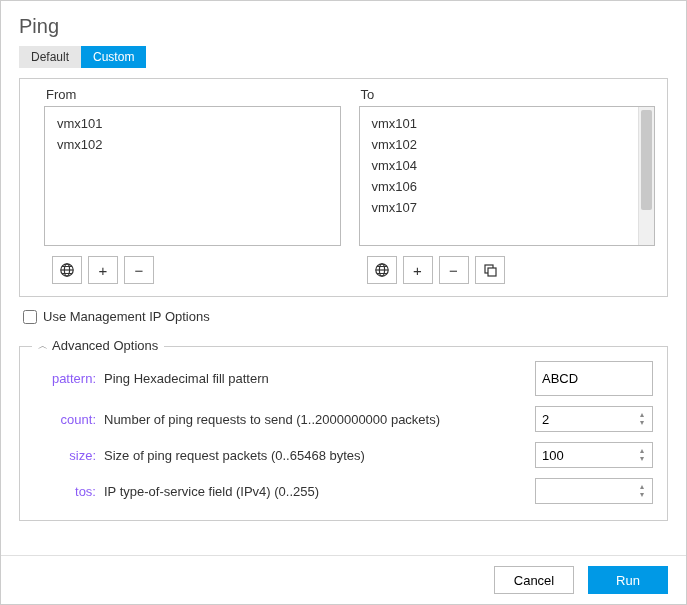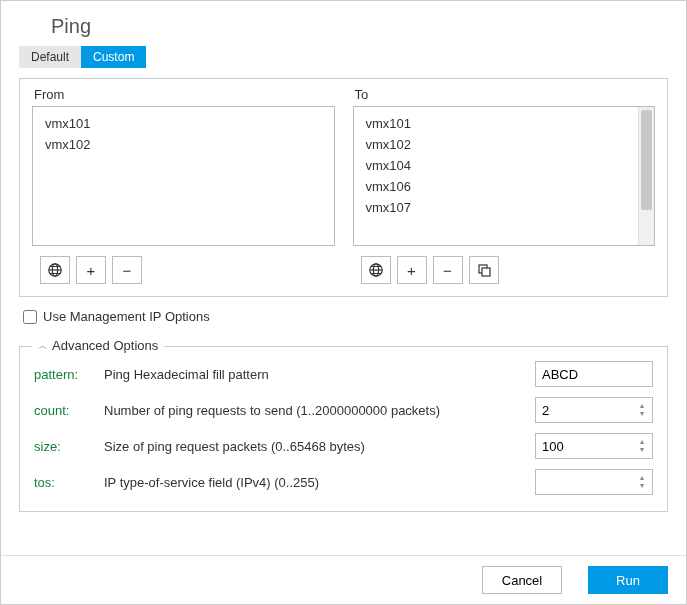--- a/index.html
+++ b/index.html
@@ -15,21 +15,20 @@
       display: flex;
       flex-direction: column;
     }
     .dialog-header {
       padding: 14px 18px 8px 18px;
     }
     .dialog-title {
       font-size: 20px;
       font-weight: normal;
       color: #555;
-      margin-left: 32px;
     }
     .tabs {
       padding: 0 28px 10px 18px;
       display: flex;
       gap: 0;
     }
     .tab {
       padding: 4px 12px;
       font-size: 12px;
       cursor: pointer;
@@ -40,21 +39,21 @@
     .tab.active {
       background: #0099e6;
       color: #fff;
     }
     .content {
       padding: 0 18px;
       flex: 1;
     }
     .panels-outer {
       border: 1px solid #ccc;
-      padding: 8px 12px 12px 12px;
+      padding: 8px 12px 12px 24px;
     }
     .panels {
       display: flex;
       gap: 18px;
     }
     .panel {
       flex: 1;
       display: flex;
       flex-direction: column;
     }
@@ -152,31 +151,32 @@
     }
     .opt-row {
       display: flex;
       align-items: center;
       margin-bottom: 10px;
       gap: 8px;
     }
     .opt-row:last-child { margin-bottom: 0; }
     .opt-label {
       width: 62px;
-      color: #15803d;
+      text-align: right;
+      color: #8b5cf6;
       font-size: 13px;
     }
     .opt-desc {
       flex: 1;
       color: #333;
       font-size: 13px;
     }
     .opt-input {
       width: 118px;
-      height: 26px;
+      height: 35px;
       border: 1px solid #bbb;
       padding: 2px 6px;
       font-size: 13px;
     }
     .spinner-wrap {
       position: relative;
       width: 118px;
     }
     .spinner-wrap input {
       width: 100%;
@@ -197,21 +197,21 @@
       color: #888;
       font-size: 8px;
       line-height: 8px;
       text-align: center;
     }
     .footer {
       border-top: 1px solid #e0e0e0;
       padding: 10px 18px;
       display: flex;
       justify-content: flex-end;
-      gap: 26px;
+      gap: 14px;
     }
     .btn {
       min-width: 80px;
       height: 28px;
       border: 1px solid #bbb;
       background: #fff;
       font-size: 13px;
       cursor: pointer;
     }
     .btn.primary {

